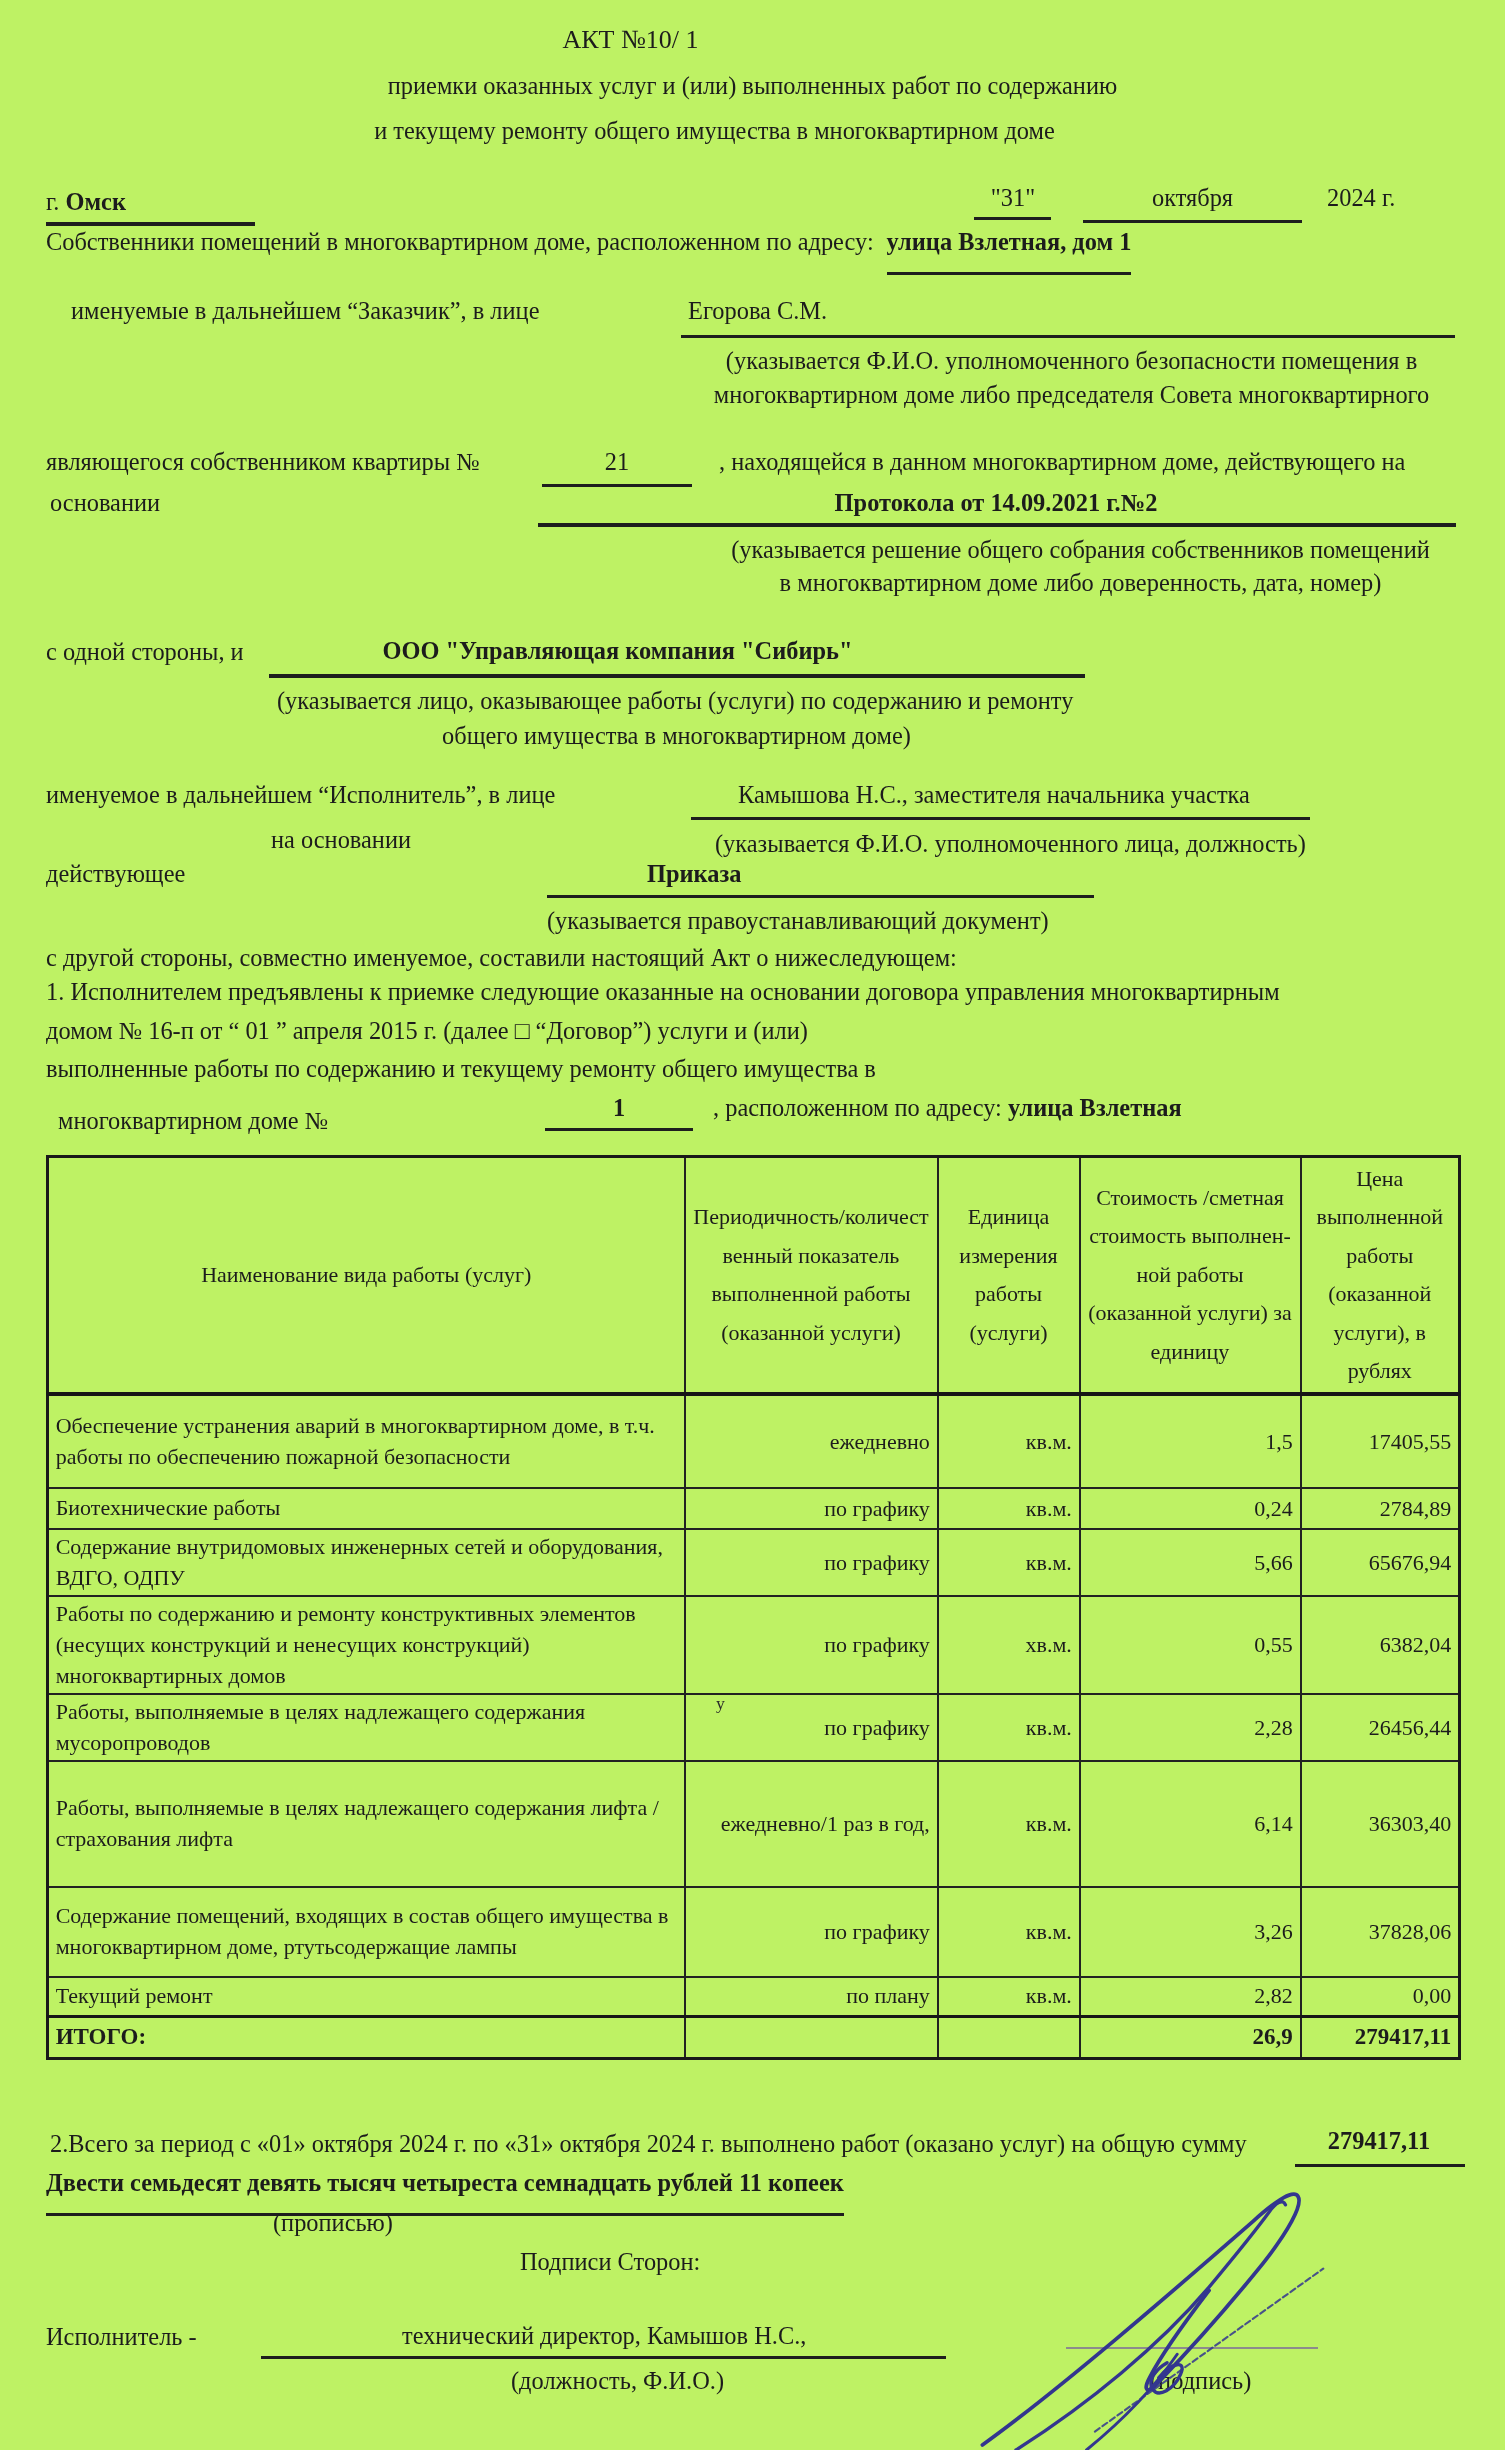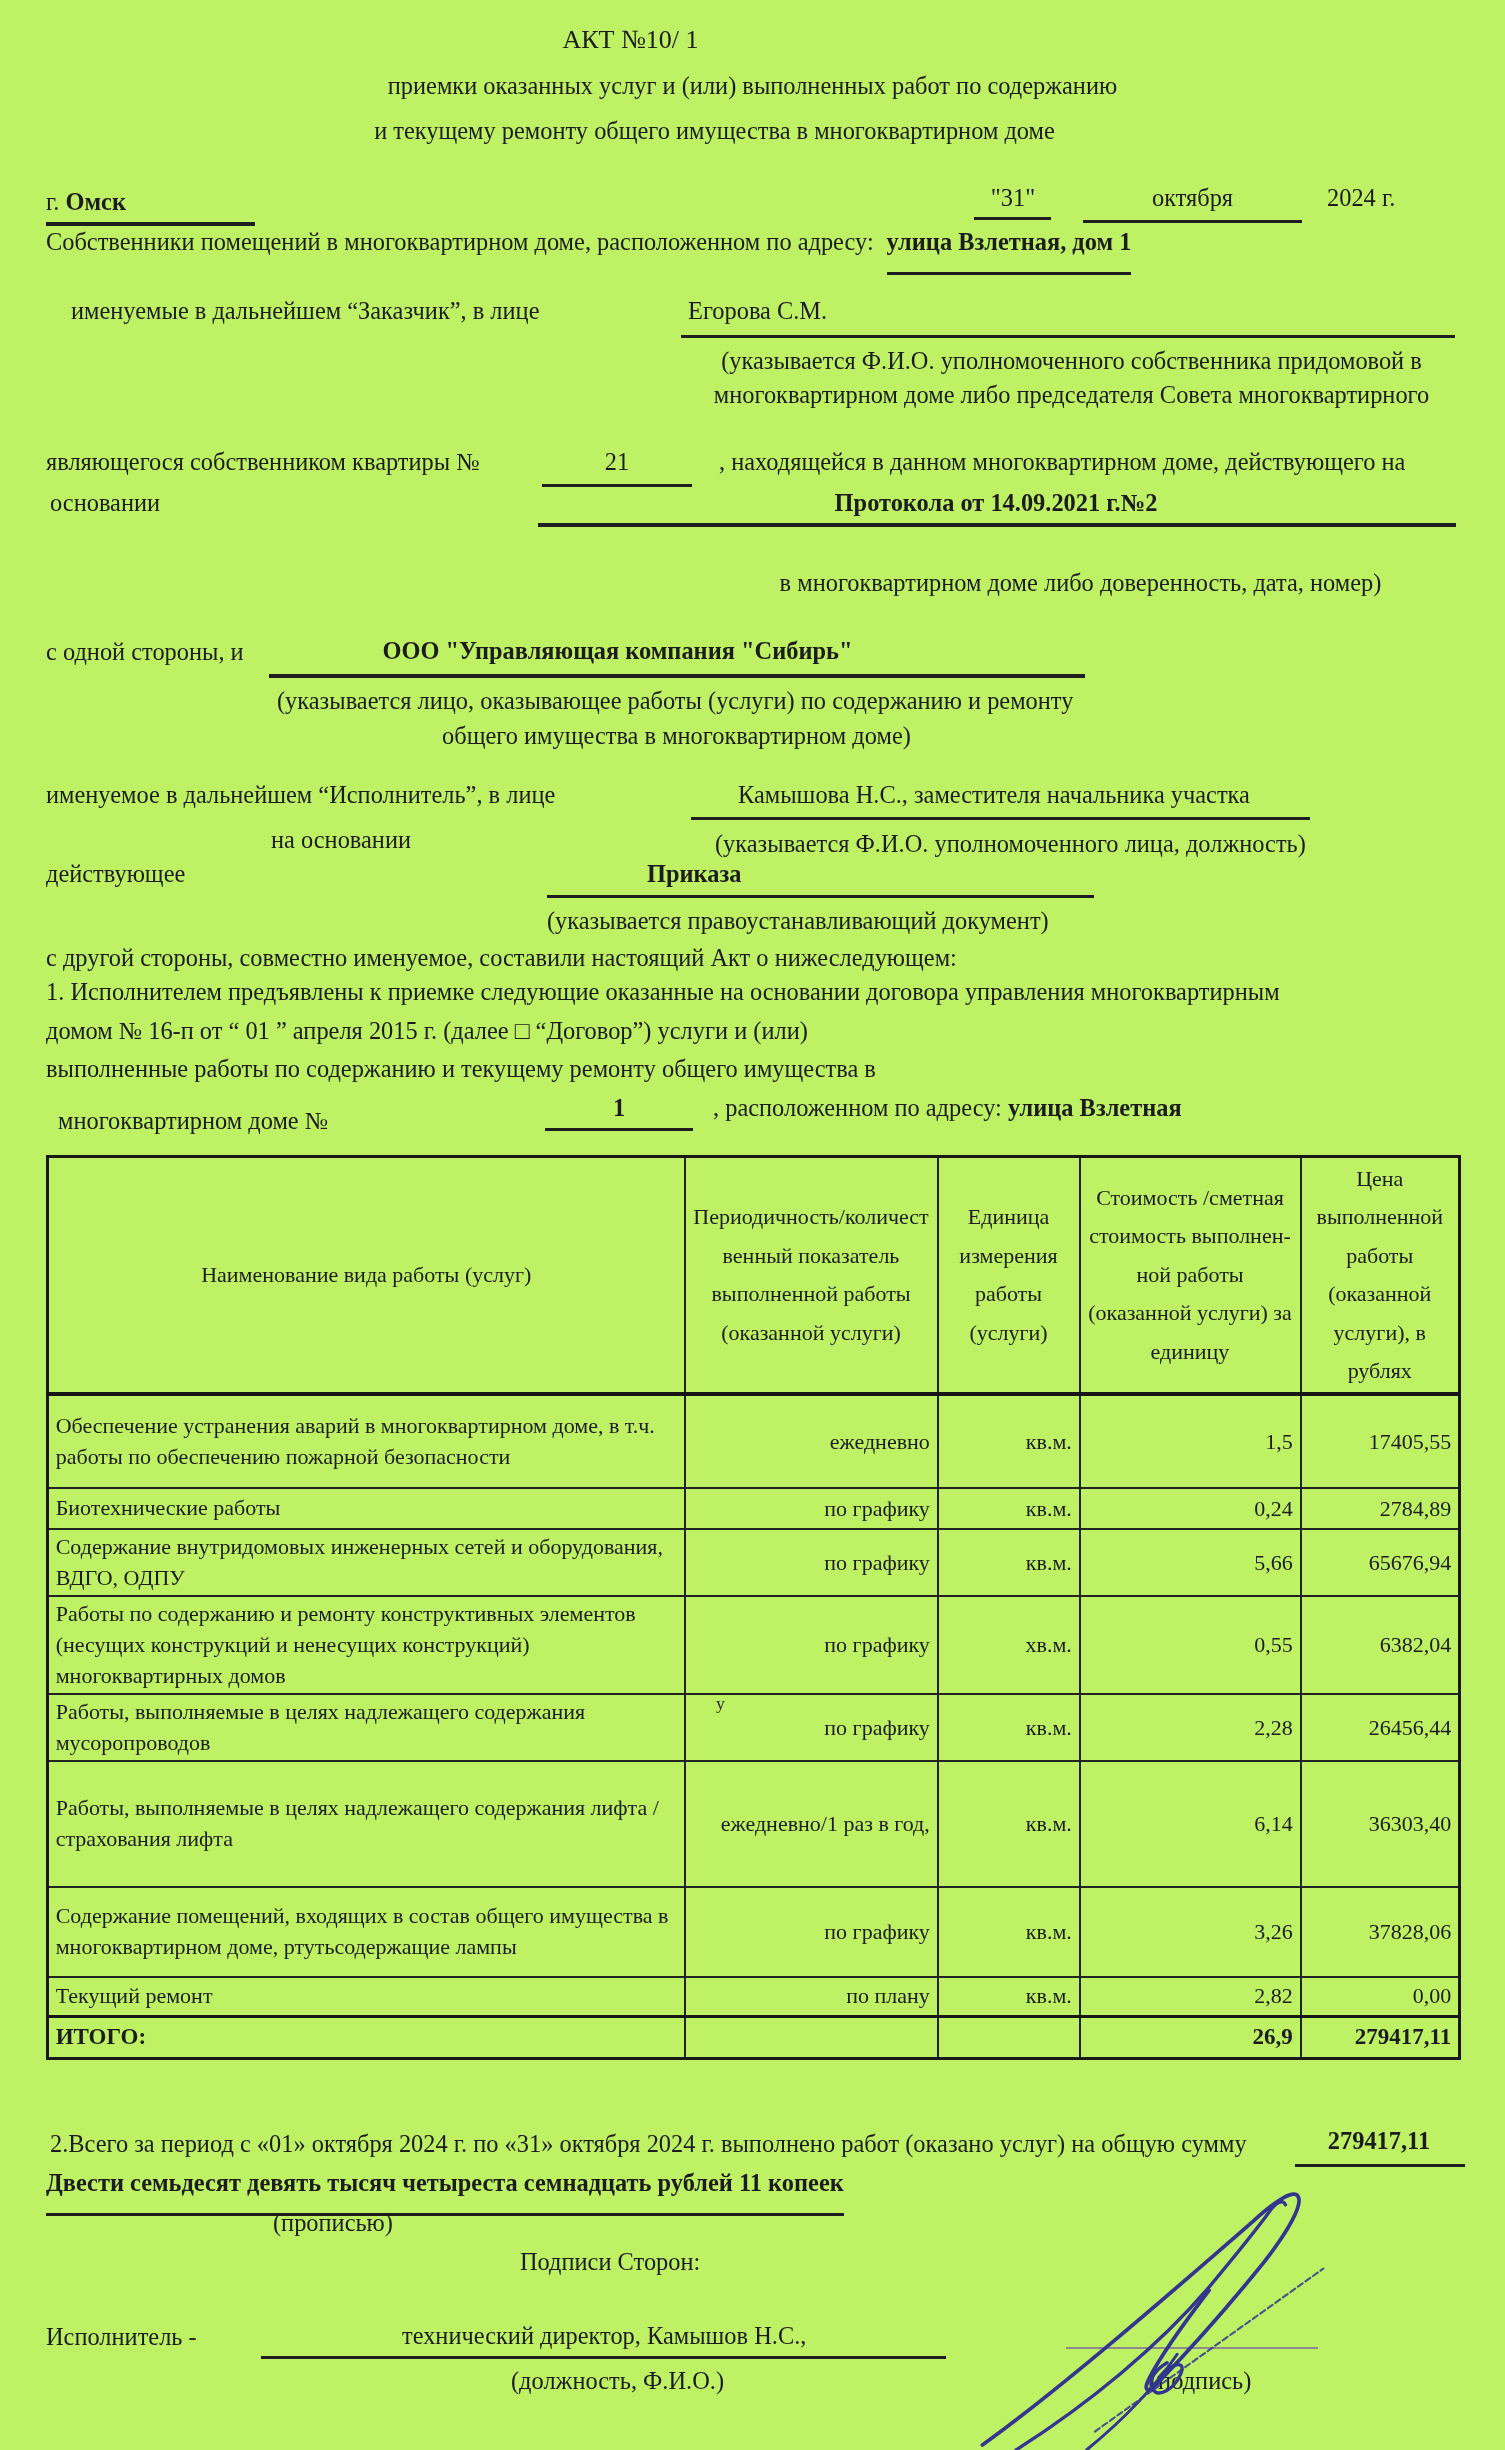--- a/index.html
+++ b/index.html
@@ -64,31 +64,32 @@
   <div class="abs" style="left:1327px;top:183px;">2024 г.</div>
 
   <div class="abs" style="left:46px;top:227px;">
     <span>Собственники помещений в многоквартирном доме, расположенном по адресу:</span>
     <span class="b uline" style="margin-left:6.7px;">улица Взлетная, дом 1</span>
   </div>
 
   <div class="abs" style="left:71px;top:296px;">именуемые в дальнейшем “Заказчик”, в лице</div>
   <div class="abs" style="left:688px;top:296px;">Егорова С.М.</div>
   <div class="rule" style="left:681px;top:335px;width:774px;"></div>
-  <div class="abs ctr" style="left:706px;top:346px;width:731px;">(указывается Ф.И.О. уполномоченного собственника придомовой в</div>
+  <div class="abs ctr" style="left:706px;top:346px;width:731px;">(указывается Ф.И.О. уполномоченного безопасности помещения в</div>
   <div class="abs ctr" style="left:706px;top:380px;width:731px;">многоквартирном доме либо председателя Совета многоквартирного</div>
 
   <div class="abs" style="left:46px;top:447px;">являющегося собственником квартиры №</div>
   <div class="abs ctr" style="left:542px;top:447px;width:150px;">21</div>
   <div class="rule" style="left:542px;top:484px;width:150px;"></div>
   <div class="abs" style="left:719px;top:447px;">, находящейся в данном многоквартирном доме, действующего на</div>
 
   <div class="abs" style="left:50px;top:488px;">основании</div>
   <div class="abs ctr b" style="left:538px;top:488px;width:916px;">Протокола от 14.09.2021 г.№2</div>
   <div class="rule thick" style="left:538px;top:523px;width:918px;"></div>
+  <div class="abs ctr" style="left:715px;top:535px;width:731px;">(указывается решение общего собрания собственников помещений</div>
   <div class="abs ctr" style="left:715px;top:568px;width:731px;">в многоквартирном доме либо доверенность, дата, номер)</div>
 
   <div class="abs" style="left:46px;top:637px;">с одной стороны, и</div>
   <div class="abs ctr b" style="left:273px;top:636px;width:689px;">ООО "Управляющая компания "Сибирь"</div>
   <div class="rule thick" style="left:269px;top:674px;width:816px;"></div>
   <div class="abs" style="left:277px;top:686px;">(указывается лицо, оказывающее работы (услуги) по содержанию и ремонту</div>
   <div class="abs ctr" style="left:277px;top:721px;width:799px;">общего имущества в многоквартирном доме)</div>
 
   <div class="abs" style="left:46px;top:780px;">именуемое в дальнейшем “Исполнитель”, в лице</div>
   <div class="abs" style="left:738px;top:780px;">Камышова Н.С., заместителя начальника участка</div>

